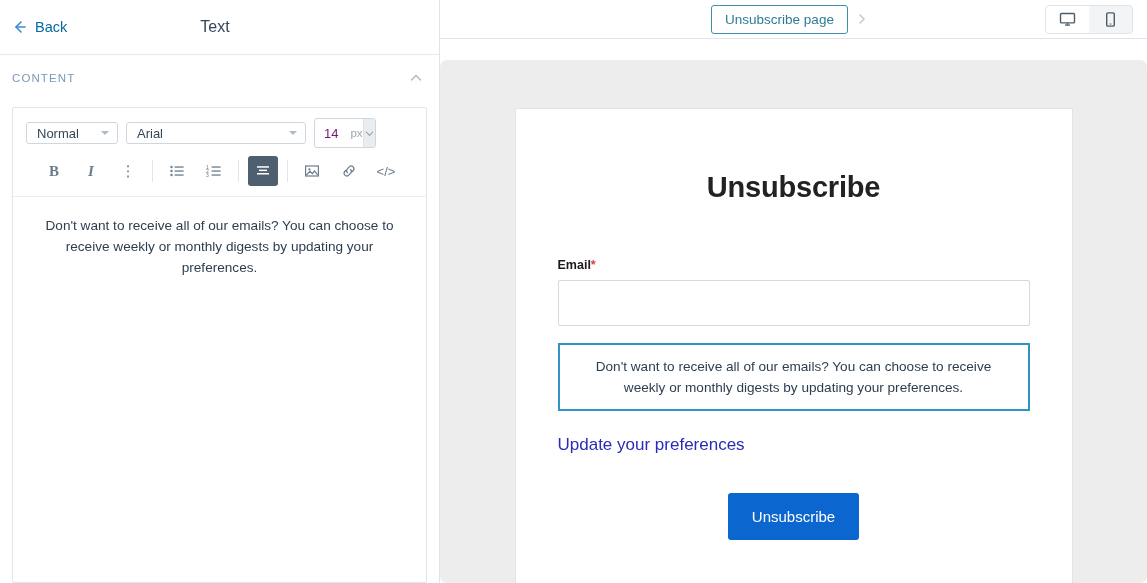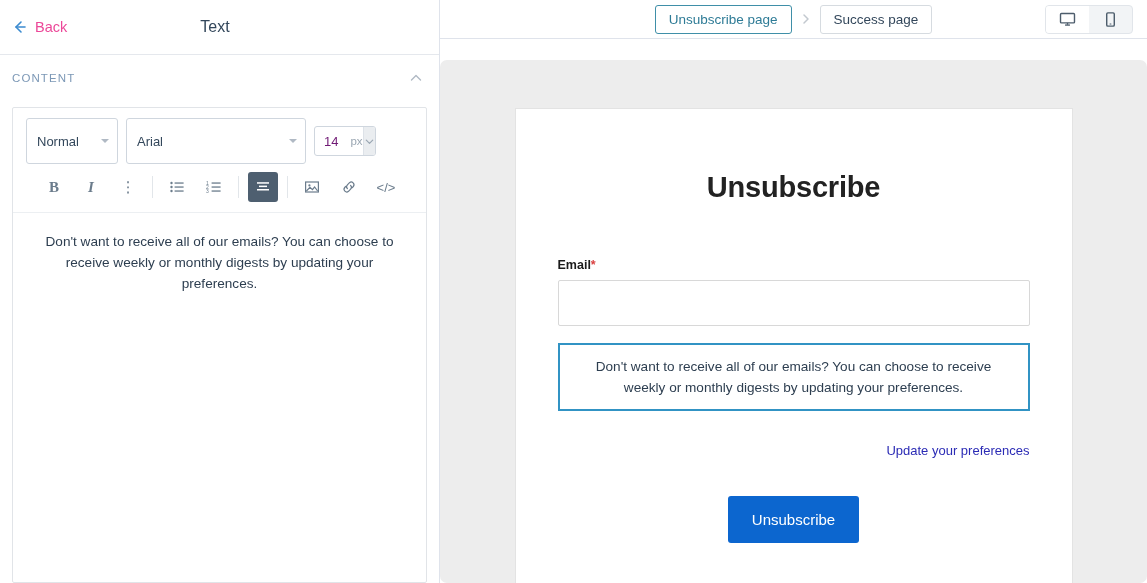--- a/index.html
+++ b/index.html
@@ -23,21 +23,21 @@
     height: 55px; min-height: 55px;
     border-bottom: 1px solid #e5e8ed;
     display: flex; align-items: center;
     position: relative;
   }
   .back-link {
     display: flex; align-items: center; gap: 7px;
     margin-left: 12px; cursor: pointer;
   }
   .back-arrow { width: 16px; height: 16px; display: block; }
-  .back-label { color: #ec4899; font-size: 14.5px; }
+  .back-label { color: #0369a1; font-size: 14.5px; }
   .panel-title {
     position: absolute; left: 0; right: 9px; text-align: center;
     font-size: 16px; color: #33475b; font-weight: 400;
     pointer-events: none;
   }
 
   .section-head {
     height: 38px; display: flex; align-items: center;
     justify-content: space-between;
     padding: 0 14px 0 12px;
@@ -55,21 +55,21 @@
     border-radius: 2px;
     flex: 1;
     display: flex; flex-direction: column;
     background: #fff;
   }
   .toolbar-row1 {
     display: flex; align-items: center; gap: 8px;
     padding: 10px 10px 6px 13px;
   }
   .sel {
-    height: 46px; border: 1px solid #cfd6de; border-radius: 3px;
+    height: 22px; border: 1px solid #cfd6de; border-radius: 3px;
     background: #fff; display: flex; align-items: center;
     padding: 0 8px 0 10px; font-size: 13px; color: #33475b;
     cursor: pointer; position: relative;
   }
   .sel-style { width: 92px; justify-content: space-between; }
   .sel-font  { width: 180px; justify-content: space-between; }
   .caret {
     width: 0; height: 0;
     border-left: 4px solid transparent; border-right: 4px solid transparent;
     border-top: 4px solid #b0b9c4; margin-left: 6px;
@@ -169,22 +169,22 @@
   }
   .text-block-selected {
     margin-top: 17px;
     border: 2px solid #3193c4;
     padding: 11px 14px;
     text-align: center;
     font-size: 13.6px; line-height: 1.55; color: #2d3e50;
     cursor: pointer;
   }
   .pref-link {
-    display: block; text-align: right; margin-top: 32px;
-    font-size: 13px; color: #2b2bb5; text-decoration: none; cursor: pointer;
+    display: block; text-align: left; margin-top: 24px;
+    font-size: 17px; color: #2b2bb5; text-decoration: none; cursor: pointer;
   }
   .btn-wrap { display: flex; justify-content: center; margin-top: 38px; }
   .unsub-btn {
     background: #0c66cf; color: #ffffff;
     border: none; border-radius: 3px;
     padding: 0 24px; height: 47px; min-width: 121px;
     font-size: 15px; cursor: pointer;
     font-family: "Liberation Sans", sans-serif;
   }
 </style>
@@ -306,23 +306,20 @@
     <div class="top-bar">
       <div class="tabs">
         <div class="page-tab selected">
           <span>Unsubscribe page</span>
         </div>
         <span class="tab-chev">
           <svg width="14" height="14" viewBox="0 0 14 14" fill="none">
             <path d="M5 3l4 4-4 4" stroke="#c2c8cf" stroke-width="1.5" stroke-linecap="round" stroke-linejoin="round"></path>
           </svg>
         </span>
-        <div class="page-tab">
-          <span>Success page</span>
-        </div>
       </div>
 
       <div class="device-toggle">
         <div class="device-btn active">
           <svg width="17" height="17" viewBox="0 0 18 18" fill="none">
             <rect x="1.6" y="2.6" width="14.8" height="10" rx="1" stroke="currentColor" stroke-width="1.5"></rect>
             <rect x="6.4" y="14.2" width="5.2" height="1.4" fill="currentColor"></rect>
             <rect x="8.3" y="12.6" width="1.4" height="2" fill="currentColor"></rect>
           </svg>
         </div>

